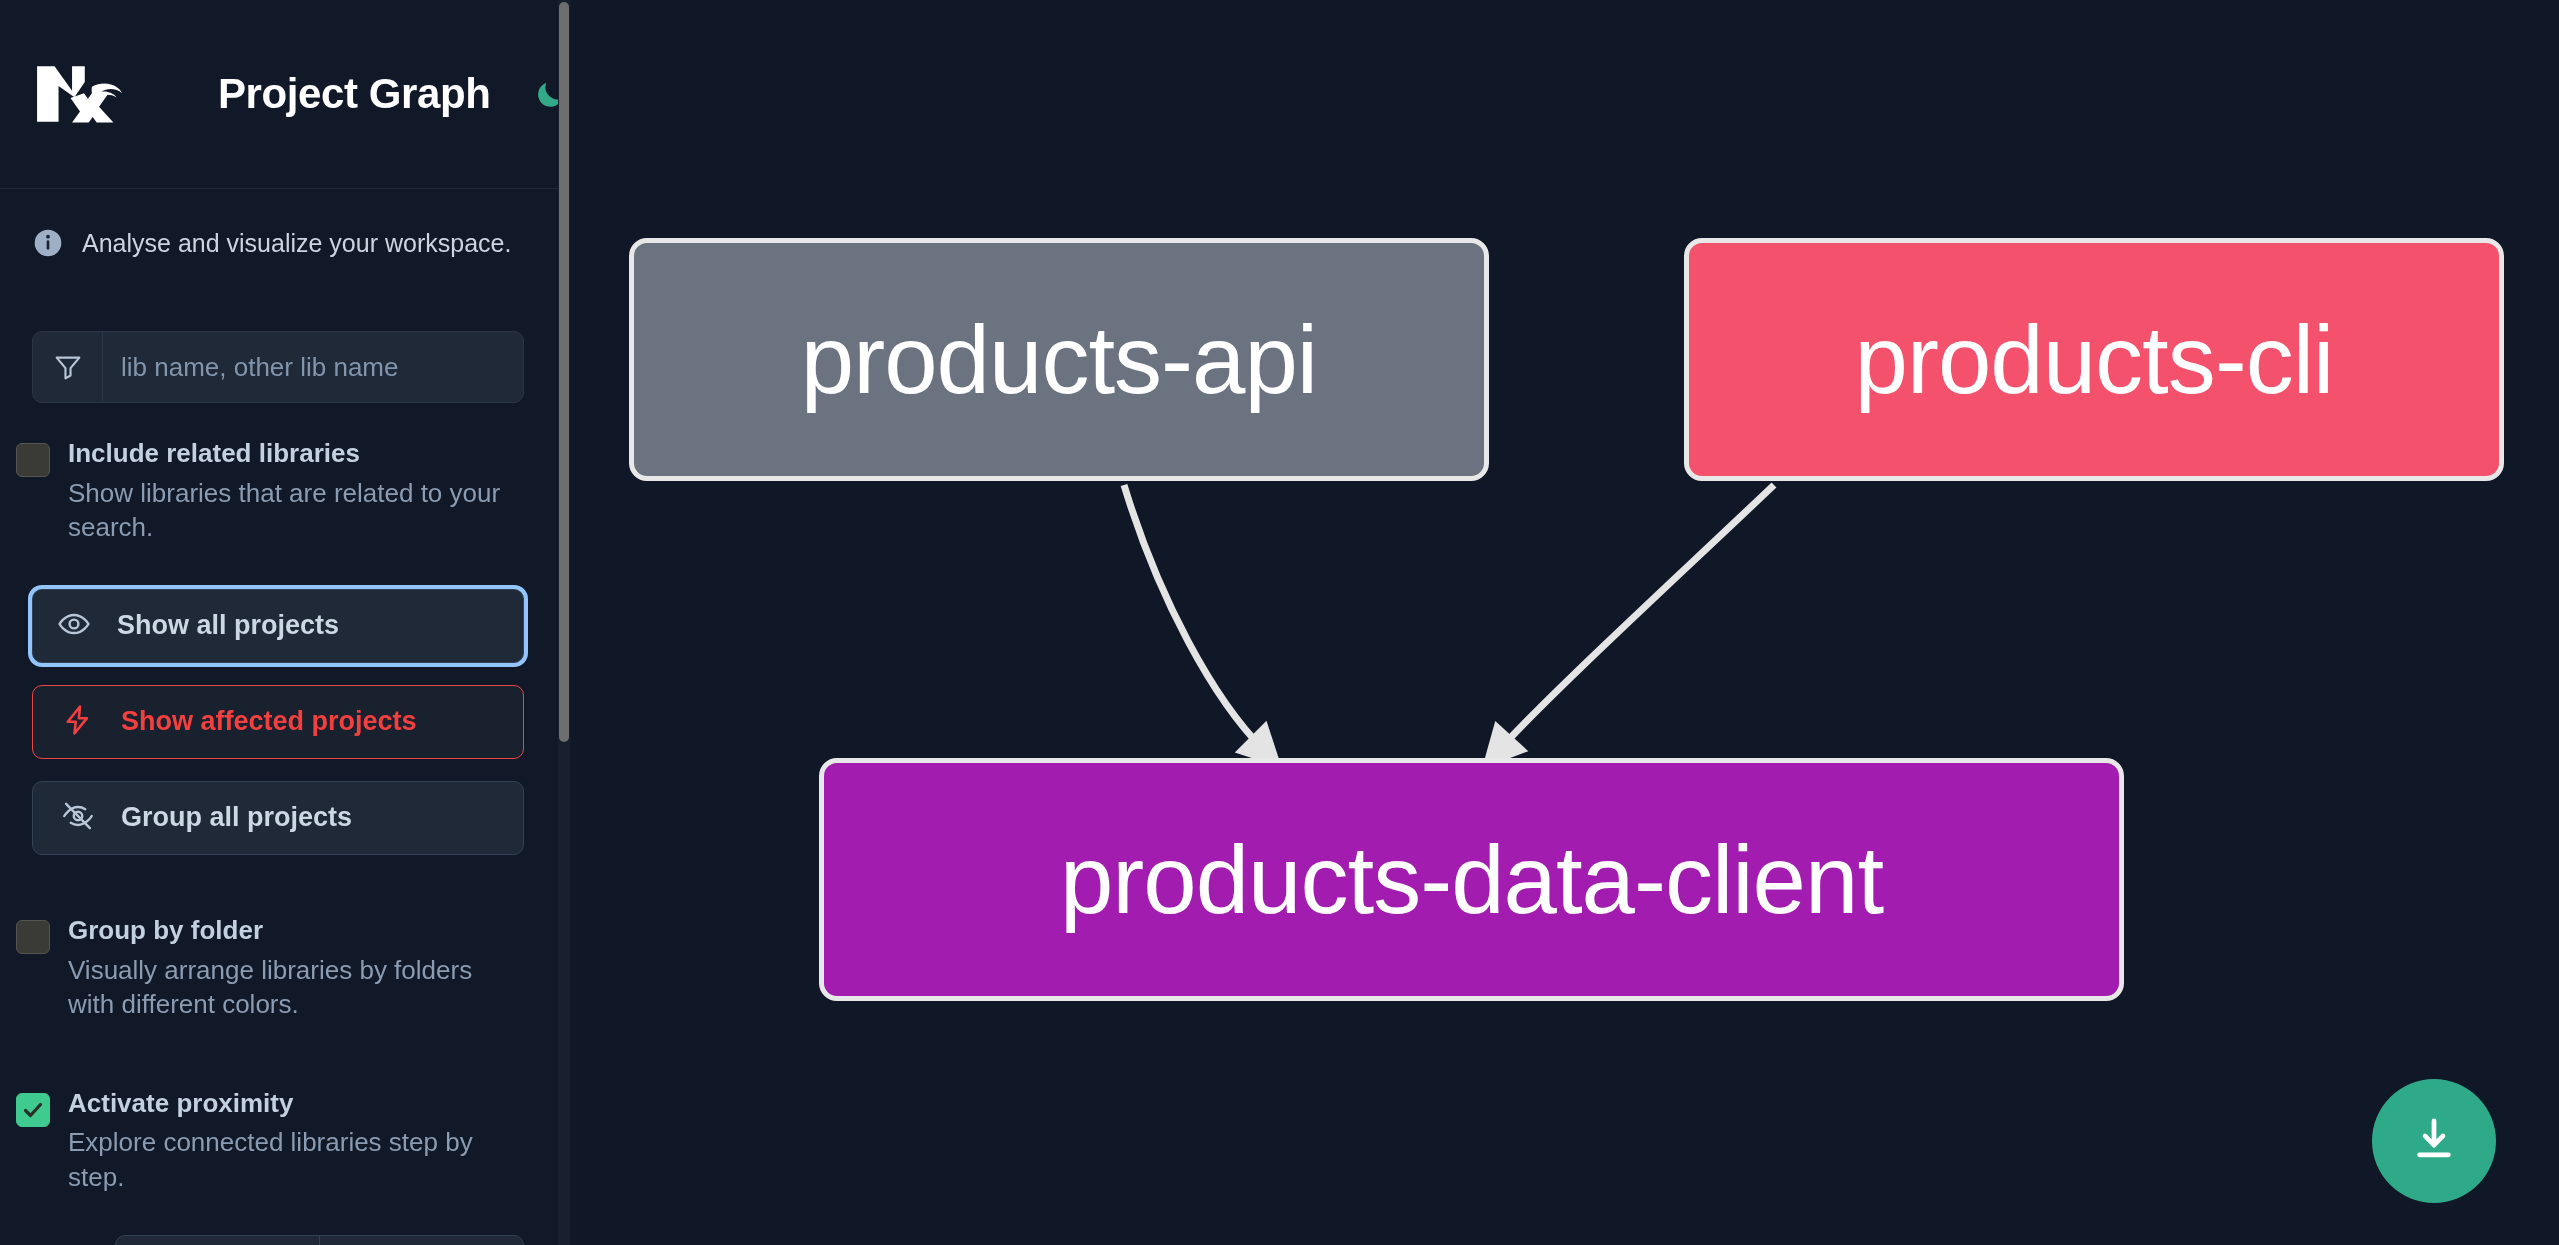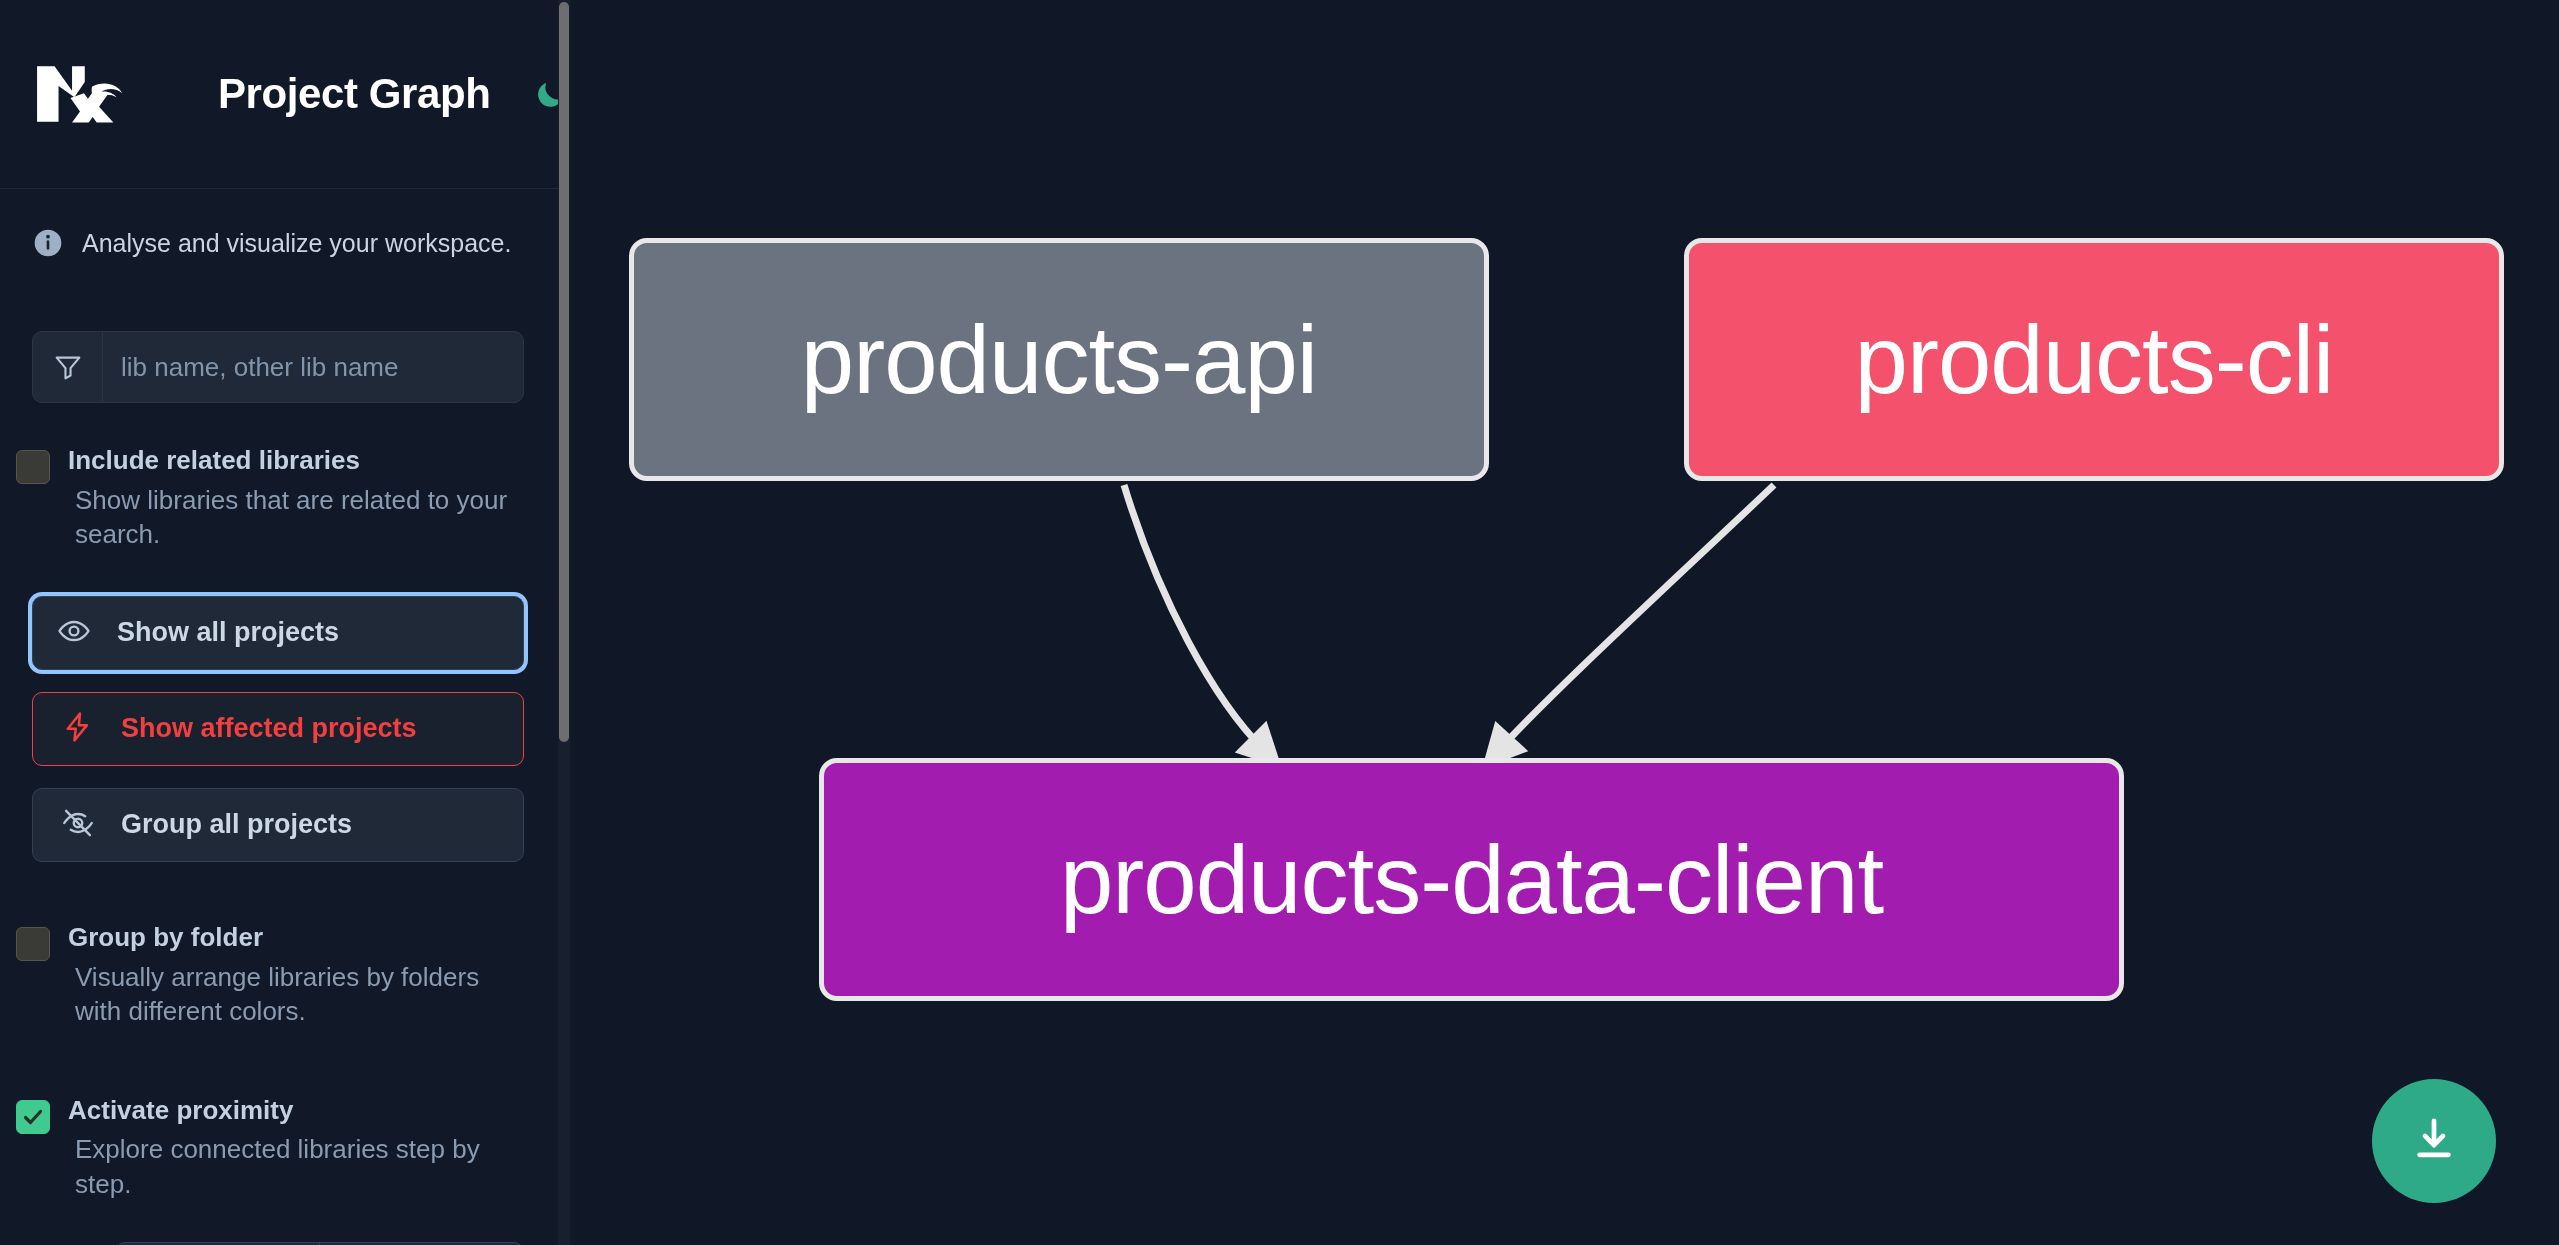--- a/index.html
+++ b/index.html
@@ -61,21 +61,21 @@
     padding: 38px 32px 0 32px;
   }
   .info-icon { width: 32px; height: 32px; flex: 0 0 32px; }
   .sb-note-text {
     font-size: 25px;
     color: #cbd5e1;
     white-space: nowrap;
   }
 
   .search-wrap {
-    margin: 72px 36px 12px 32px;
+    margin: 72px 36px 5px 32px;
     height: 72px;
     display: flex;
     align-items: stretch;
     background: #1f2937;
     border: 1px solid #2b3648;
     border-radius: 10px;
     overflow: hidden;
     justify-content: space-between;
   }
   .search-icon-box {
@@ -119,21 +119,20 @@
     font-size: 26px;
     font-weight: 700;
     color: #c3d0e0;
     line-height: 1.22;
   }
   .check-desc {
     font-size: 26px;
     color: #8a9bb2;
     line-height: 1.33;
     margin-top: 6px;
-    margin-left: 7px;
   }
 
   .btn-stack { padding: 44px 36px 0 32px; display: flex; flex-direction: column; gap: 22px; }
   .gbtn {
     height: 74px;
     display: flex;
     align-items: center;
     gap: 26px;
     padding: 0 28px;
     border-radius: 10px;

